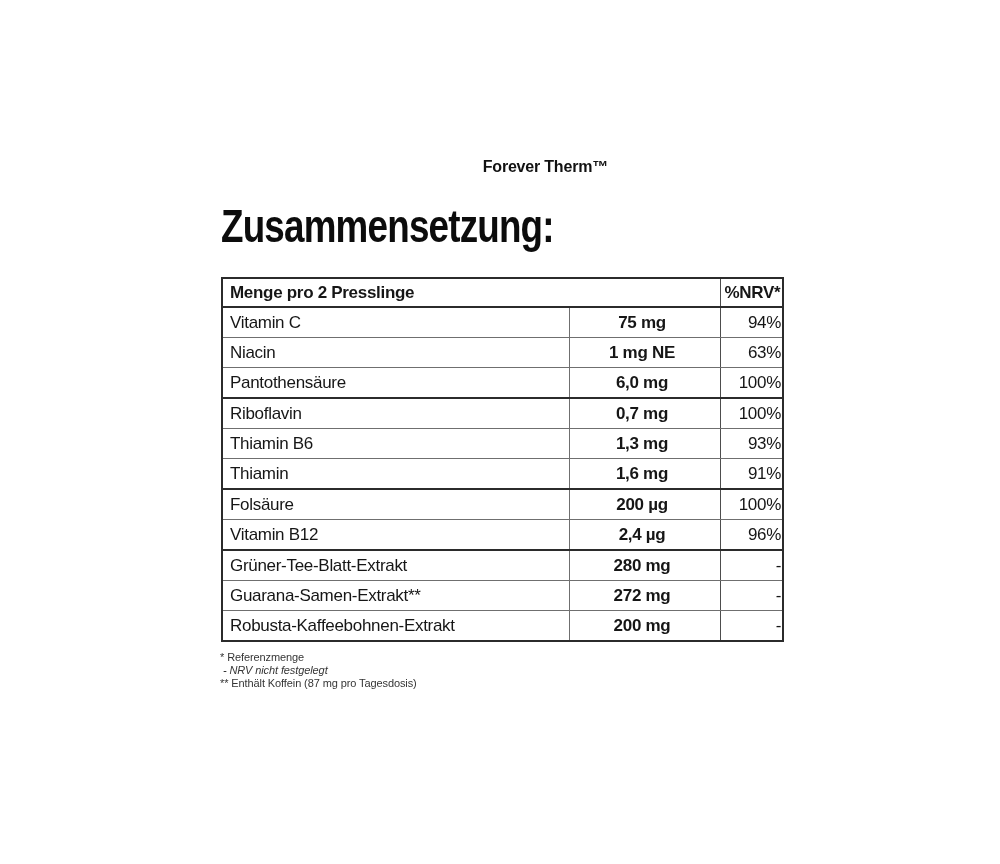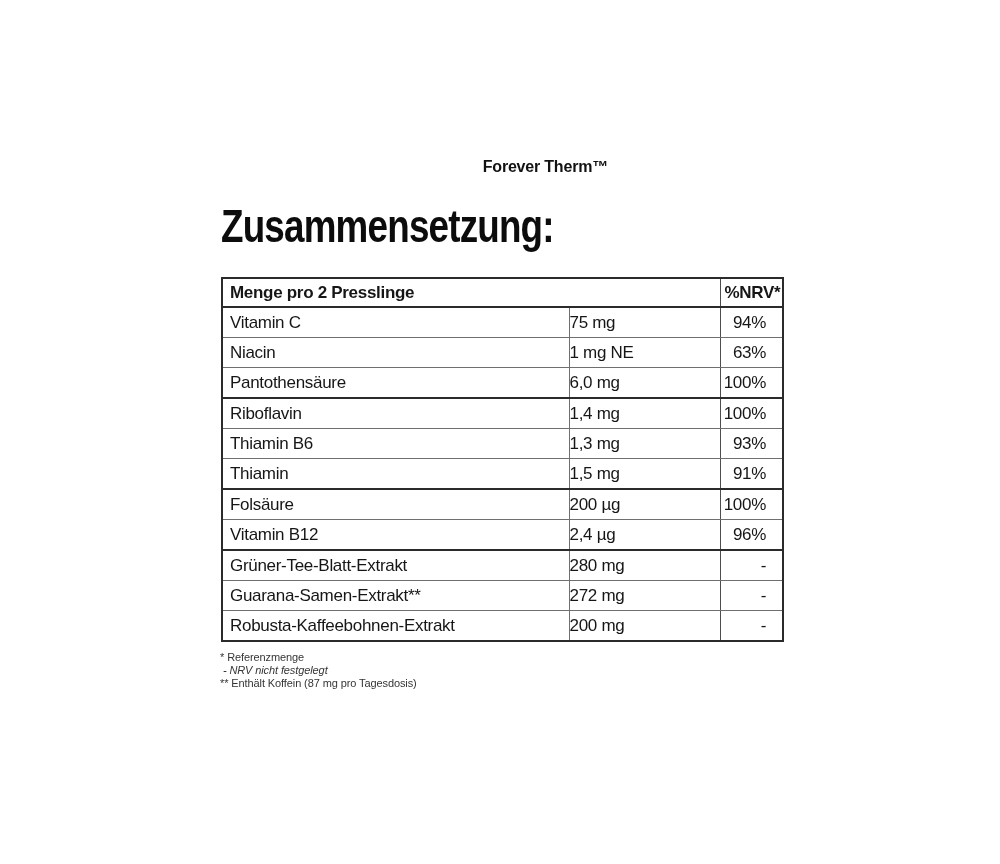--- a/index.html
+++ b/index.html
@@ -60,22 +60,22 @@
     height: 27px;
     font-weight: 700;
     border-bottom: 2px solid #2b2b2b;
   }
   tr.hdr td.h-main { padding-left: 7px; }
   tr.hdr td.h-nrv  { border-left: 1px solid #4d4d4d; padding-left: 4px; }
 
   
   tr.row td { height: 29px; border-bottom: 1px solid #6f6f6f; }
   tr.row td.c-name   { padding-left: 7px; text-align: left; margin-left: 28px; }
-  tr.row td.c-amount { border-left: 1px solid #6f6f6f; text-align: left; padding-right: 5px; }
-  tr.row td.c-nrv    { border-left: 1px solid #4d4d4d; text-align: right; padding-right: 16px; }
+  tr.row td.c-amount { border-left: 1px solid #6f6f6f; text-align: center; padding-right: 5px; font-weight: bold; }
+  tr.row td.c-nrv    { border-left: 1px solid #4d4d4d; text-align: right; padding-right: 1px; }
   tr.row.group-end td { border-bottom: 2px solid #2b2b2b; }
   tr.row:last-child td { border-bottom: none; }
 
   .footnotes {
     position: absolute;
     left: 220px;
     top: 651px;
     font-size: 11px;
     line-height: 13px;
     letter-spacing: -0.1px;
@@ -114,31 +114,31 @@
         <td class="c-amount">1 mg NE</td>
         <td class="c-nrv">63%</td>
       </tr>
       <tr class="row group-end">
         <td class="c-name">Pantothensäure</td>
         <td class="c-amount">6,0 mg</td>
         <td class="c-nrv">100%</td>
       </tr>
       <tr class="row">
         <td class="c-name">Riboflavin</td>
-        <td class="c-amount">1,4 mg</td>
+        <td class="c-amount">0,7 mg</td>
         <td class="c-nrv">100%</td>
       </tr>
       <tr class="row">
         <td class="c-name">Thiamin B6</td>
         <td class="c-amount">1,3 mg</td>
         <td class="c-nrv">93%</td>
       </tr>
       <tr class="row group-end">
         <td class="c-name">Thiamin</td>
-        <td class="c-amount">1,5 mg</td>
+        <td class="c-amount">1,6 mg</td>
         <td class="c-nrv">91%</td>
       </tr>
       <tr class="row">
         <td class="c-name">Folsäure</td>
         <td class="c-amount">200 µg</td>
         <td class="c-nrv">100%</td>
       </tr>
       <tr class="row group-end">
         <td class="c-name">Vitamin B12</td>
         <td class="c-amount">2,4 µg</td>

